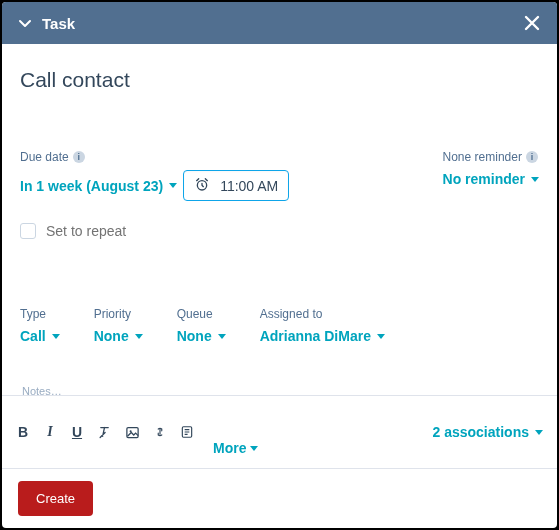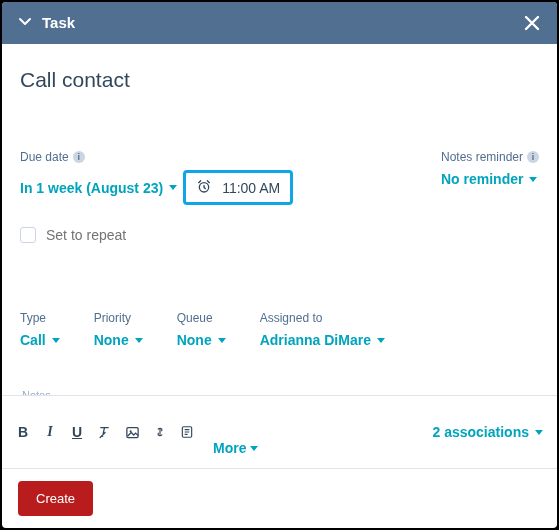--- a/index.html
+++ b/index.html
@@ -17,20 +17,21 @@
     border-radius: 4px;
     overflow: hidden;
     display: flex;
     flex-direction: column;
   }
   .header {
     background: #516f90;
     color: #fff;
     padding: 12px 16px;
     display: flex;
+    align-items: center;
   }
   .header .title {
     font-size: 15px;
     font-weight: 600;
     flex: 1;
     margin-left: 10px;
   }
   .header svg { display: block; }
   .close-x { margin-left: auto; }
   .body {
@@ -91,21 +92,21 @@
     width: 0; height: 0;
     border-left: 4px solid transparent;
     border-right: 4px solid transparent;
     border-top: 5px solid #00a4bd;
     display: inline-block;
     margin-left: 2px;
   }
   .time-box {
     display: inline-flex;
     align-items: center;
-    border: 3px solid #0ea5e9;
+    border: 1px solid #0ea5e9;
     border-radius: 4px;
     padding: 5px 10px;
     font-size: 14px;
     color: #33475b;
     gap: 10px;
     box-shadow: inset 0 1px 2px rgba(0,0,0,0.03);
     margin-left: -12px;
   }
   .repeat-row {
     display: flex;
@@ -238,21 +239,21 @@
                   <path d="M7 4 L4 7 M17 4 L20 7" stroke="#33475b" stroke-width="2" stroke-linecap="round"></path>
                 </svg>
             </span>
             <span>11:00 AM</span>
           </span>
         </div>
       </div>
 
       <div class="field reminder-field">
         <div class="field-label">
-          <span>Notes reminder</span>
+          <span>None reminder</span>
           <span class="info-icon">i</span>
         </div>
         <span class="dropdown-val">
           <span>No reminder</span>
           <span class="caret"></span>
         </span>
       </div>
     </div>
 
     <div class="repeat-row">

